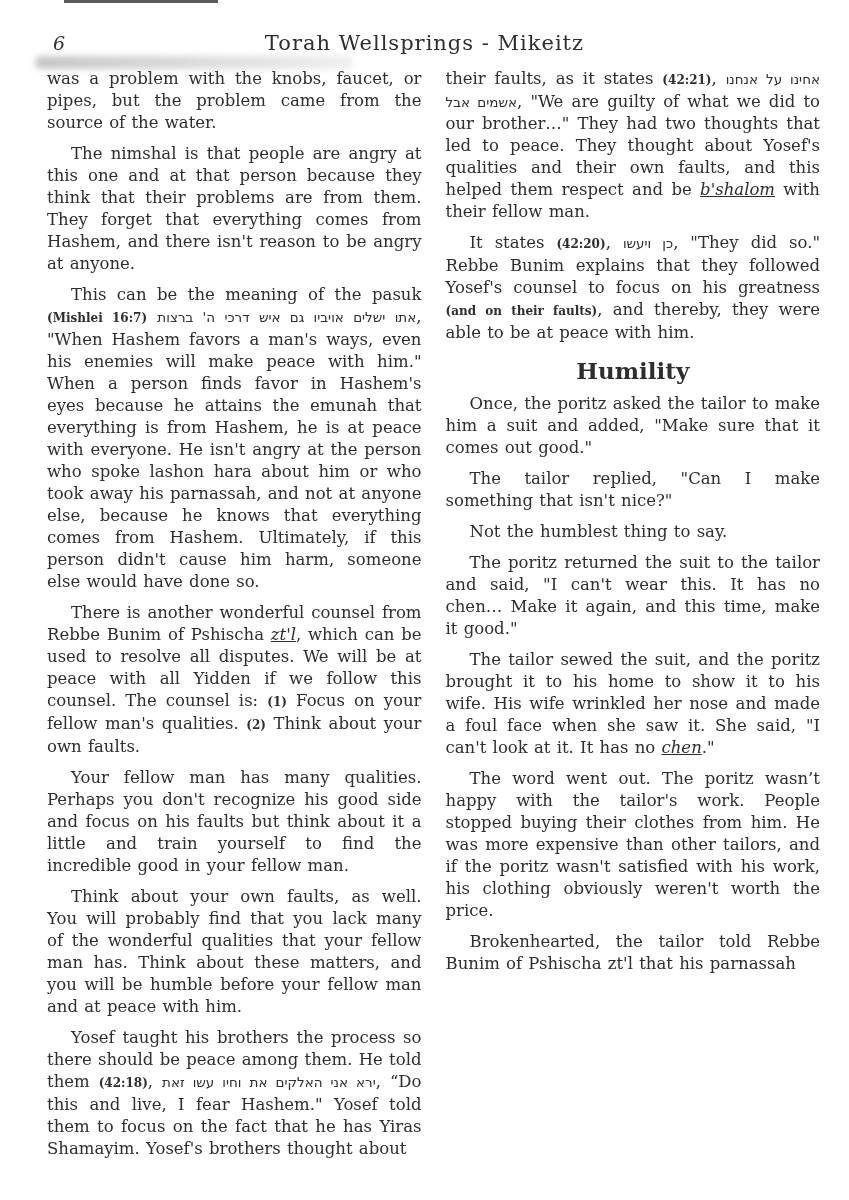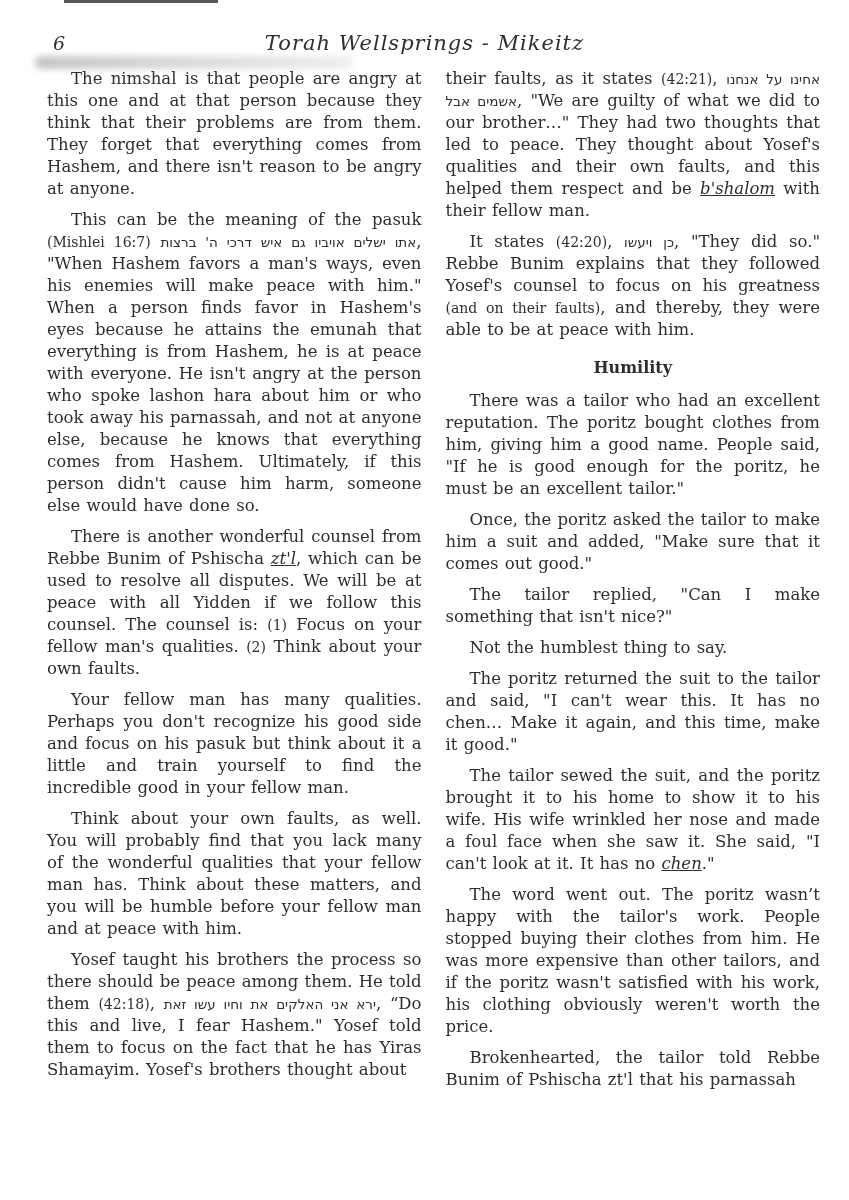--- a/index.html
+++ b/index.html
@@ -29,21 +29,21 @@
     position: relative;
     padding-top: 30px;
     height: 36px;
   }
   .page-number {
     position: absolute; left: 53px; top: 30px;
     font-style: italic; font-size: 19px; line-height: 26px;
   }
   .page-title {
     display: block; text-align: center;
-    font-style: italic; font-size: 21px; line-height: 26px;
+    font-size: 21px; line-height: 26px;
     letter-spacing: 1px;
   }
   
   .columns {
     display: flex;
     gap: 24px;
     padding: 2px 29px 0 47px;
   }
   .column { flex: 1 1 0; min-width: 0; }
   .para {
@@ -51,58 +51,58 @@
     font-size: 16.5px;
     line-height: 22px;
     text-align: justify;
     text-indent: 24px;
     word-spacing: 1px;
   }
   .para.noindent { text-indent: 0; }
   .col-heading {
     text-align: center;
     font-weight: bold;
-    font-size: 16px;
+    font-size: 23px;
     line-height: 22px;
     margin: 16px 0 11px 0;
   }
   .seg-n { }
   .seg-i { font-style: italic; text-decoration: underline; }
-  .seg-s { font-size: 14px; }
+  .seg-s { font-size: 12px; font-weight: bold; }
   .seg-h {
     font-family: "DejaVu Sans", sans-serif;
     font-size: 13.5px;
   }
 </style>
 </head>
 <body>
 
 <div class="page">
   <div class="artifact-top"></div>
   <div class="artifact-smudge"></div>
 
   <header class="page-header">
     <span class="page-number">6</span>
     <span class="page-title">Torah Wellsprings - Mikeitz</span>
   </header>
 
   <main class="columns">
     <div class="column" id="col-left">
+        <p class="para noindent"><span class="seg-n">was a problem with the knobs, faucet, or pipes, but the problem came from the source of the water.</span></p>
         <p class="para"><span class="seg-n">The nimshal is that people are angry at this one and at that person because they think that their problems are from them. They forget that everything comes from Hashem, and there isn't reason to be angry at anyone.</span></p>
         <p class="para"><span class="seg-n">This can be the meaning of the pasuk </span><span class="seg-s">(Mishlei 16:7)</span><span class="seg-n"> </span><span class="seg-h" dir="rtl">אתו ישלים אויביו גם איש דרכי ה' ברצות</span><span class="seg-n">, "When Hashem favors a man's ways, even his enemies will make peace with him." When a person finds favor in Hashem's eyes because he attains the emunah that everything is from Hashem, he is at peace with everyone. He isn't angry at the person who spoke lashon hara about him or who took away his parnassah, and not at anyone else, because he knows that everything comes from Hashem. Ultimately, if this person didn't cause him harm, someone else would have done so.</span></p>
         <p class="para"><span class="seg-n">There is another wonderful counsel from Rebbe Bunim of Pshischa </span><span class="seg-i">zt'l</span><span class="seg-n">, which can be used to resolve all disputes. We will be at peace with all Yidden if we follow this counsel. The counsel is: </span><span class="seg-s">(1)</span><span class="seg-n"> Focus on your fellow man's qualities. </span><span class="seg-s">(2)</span><span class="seg-n"> Think about your own faults.</span></p>
-        <p class="para"><span class="seg-n">Your fellow man has many qualities. Perhaps you don't recognize his good side and focus on his pasuk but think about it a little and train yourself to find the incredible good in your fellow man.</span></p>
+        <p class="para"><span class="seg-n">Your fellow man has many qualities. Perhaps you don't recognize his good side and focus on his faults but think about it a little and train yourself to find the incredible good in your fellow man.</span></p>
         <p class="para"><span class="seg-n">Think about your own faults, as well. You will probably find that you lack many of the wonderful qualities that your fellow man has. Think about these matters, and you will be humble before your fellow man and at peace with him.</span></p>
         <p class="para"><span class="seg-n">Yosef taught his brothers the process so there should be peace among them. He told them </span><span class="seg-s">(42:18)</span><span class="seg-n">, </span><span class="seg-h" dir="rtl">ירא אני האלקים את וחיו עשו זאת</span><span class="seg-n">, “Do this and live, I fear Hashem." Yosef told them to focus on the fact that he has Yiras Shamayim. Yosef's brothers thought about</span></p>
       </div>
     <div class="column" id="col-right">
         <p class="para noindent"><span class="seg-n">their faults, as it states </span><span class="seg-s">(42:21)</span><span class="seg-n">, </span><span class="seg-h" dir="rtl">אחינו על אנחנו אשמים אבל</span><span class="seg-n">, "We are guilty of what we did to our brother…" They had two thoughts that led to peace. They thought about Yosef's qualities and their own faults, and this helped them respect and be </span><span class="seg-i">b'shalom</span><span class="seg-n"> with their fellow man.</span></p>
         <p class="para"><span class="seg-n">It states </span><span class="seg-s">(42:20)</span><span class="seg-n">, </span><span class="seg-h" dir="rtl">כן ויעשו</span><span class="seg-n">, "They did so." Rebbe Bunim explains that they followed Yosef's counsel to focus on his greatness </span><span class="seg-s">(and on their faults)</span><span class="seg-n">, and thereby, they were able to be at peace with him.</span></p>
         <div class="col-heading">Humility</div>
-        <p class="para"><span class="seg-n">There was a tailor who had an excellent reputation. The poritz bought clothes from him, giving him a good name. People said, "If he is good enough for the poritz, he must be an excellent tailor."</span></p>
         <p class="para"><span class="seg-n">Once, the poritz asked the tailor to make him a suit and added, "Make sure that it comes out good."</span></p>
         <p class="para"><span class="seg-n">The tailor replied, "Can I make something that isn't nice?"</span></p>
         <p class="para"><span class="seg-n">Not the humblest thing to say.</span></p>
         <p class="para"><span class="seg-n">The poritz returned the suit to the tailor and said, "I can't wear this. It has no chen… Make it again, and this time, make it good."</span></p>
         <p class="para"><span class="seg-n">The tailor sewed the suit, and the poritz brought it to his home to show it to his wife. His wife wrinkled her nose and made a foul face when she saw it. She said, "I can't look at it. It has no </span><span class="seg-i">chen</span><span class="seg-n">."</span></p>
         <p class="para"><span class="seg-n">The word went out. The poritz wasn’t happy with the tailor's work. People stopped buying their clothes from him. He was more expensive than other tailors, and if the poritz wasn't satisfied with his work, his clothing obviously weren't worth the price.</span></p>
         <p class="para"><span class="seg-n">Brokenhearted, the tailor told Rebbe Bunim of Pshischa zt'l that his parnassah</span></p>
       </div>
   </main>
 </div>

